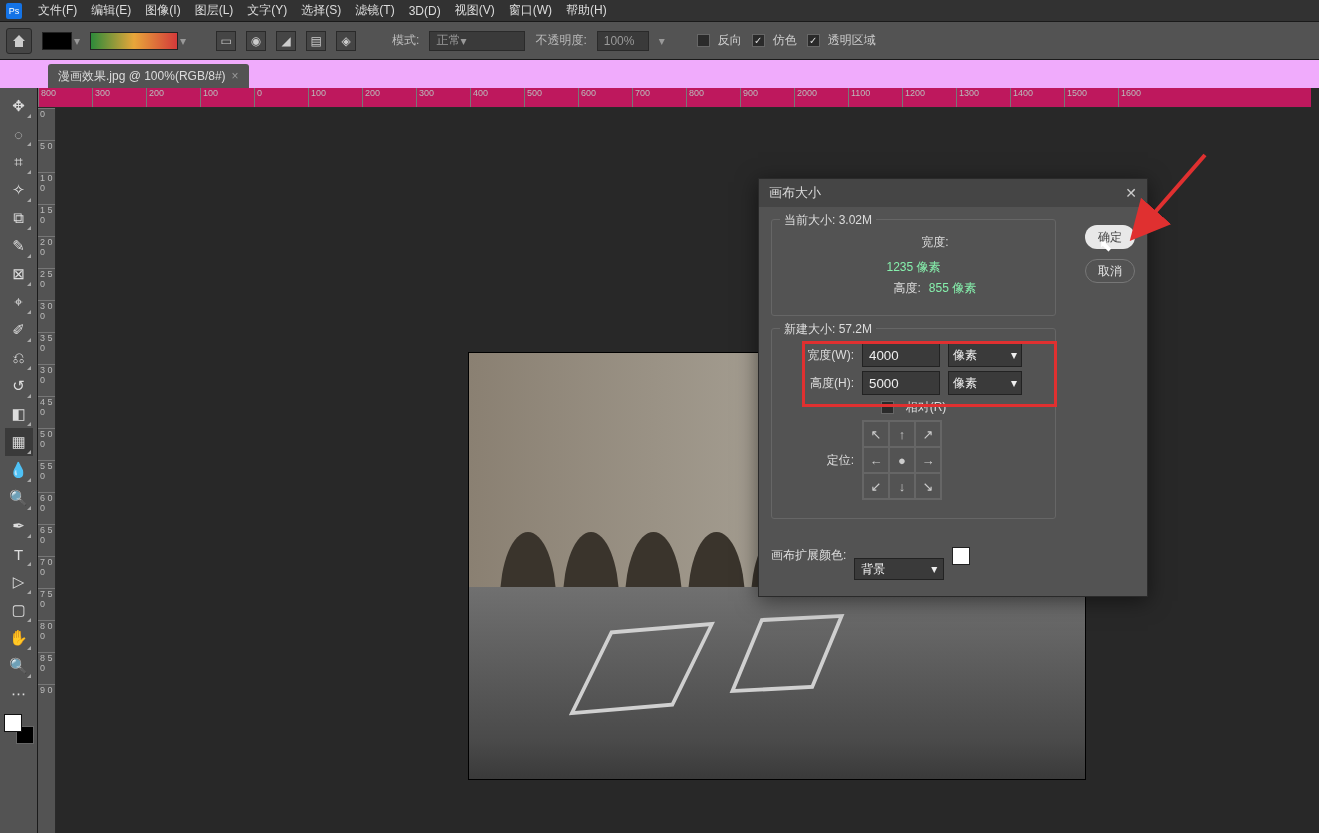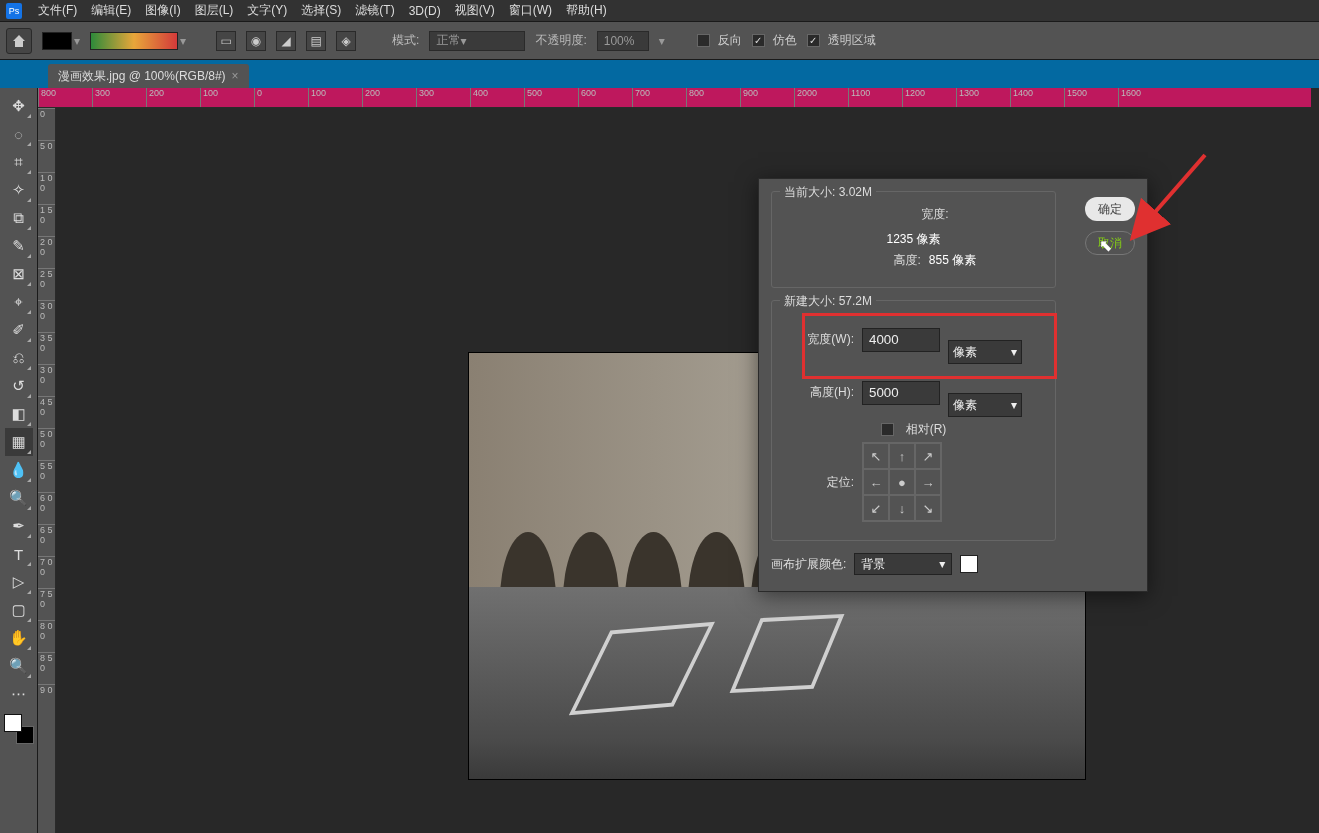--- a/index.html
+++ b/index.html
@@ -10,21 +10,21 @@
 .optionsbar { background: #535353; height: 38px; display: flex; align-items: center; padding-left: 6px; gap: 10px; border-bottom: 1px solid #1a1a1a; }
 .home-btn { width: 26px; height: 26px; background: #454545; display:flex; align-items:center; justify-content:center; border:1px solid #2a2a2a; border-radius:3px;}
 .swatch { width: 30px; height: 18px; background: #fff; border:1px solid #222;}
 .gradient-strip { width: 88px; height: 18px; background: linear-gradient(to right, #2d8a3a, #e8a63a, #d43a3a); border:1px solid #222;}
 .mode-label { color:#bbb; }
 .opt-btn { width:20px; height:20px; border:1px solid #2a2a2a; background:#454545; display:flex; align-items:center; justify-content:center;}
 .opt-dropdown { background:#3a3a3a; border:1px solid #2a2a2a; color:#999; padding:2px 6px; height:20px; display:flex; align-items:center;}
 .checkbox { width:13px; height:13px; background:#2a2a2a; border:1px solid #666; display:inline-flex; align-items:center; justify-content:center; margin-right:4px;}
 .checkbox.checked::after { content:"✓"; font-size:10px; color:#ddd; }
 .optrow { display:flex; align-items:center; gap:4px; color:#ccc;}
-.tabbar { background: #0369a1; height: 28px; display: flex; align-items: flex-end; padding-left: 48px; }
+.tabbar { background: #f0abfc; height: 28px; display: flex; align-items: flex-end; padding-left: 48px; }
 .doctab { background: #535353; color: #ddd; padding: 5px 10px; display: flex; align-items: center; gap: 6px; height: 24px; border-top-left-radius:3px; border-top-right-radius:3px;}
 .doctab .x { color:#999; }
 .main { position: absolute; left: 0; top: 88px; right: 0; bottom: 0; display: flex; }
 .toolbox { width: 38px; background: #535353; border-right:1px solid #1a1a1a; display:flex; flex-direction:column; align-items:center; padding-top:4px; gap:0;}
 .tool { width: 28px; height: 28px; display:flex; align-items:center; justify-content:center; color:#ddd; font-size:15px; position:relative;}
 .tool.active { background:#3a3a3a; }
 .tool .dot { position:absolute; bottom:2px; right:2px; width:0; height:0; border-left:4px solid transparent; border-bottom:4px solid #aaa;}
 .fgbg { width:30px; height:30px; position:relative; margin-top:6px;}
 .fgbg .fg { position:absolute; width:18px; height:18px; background:#fff; border:1px solid #111; top:0; left:0;}
 .fgbg .bg { position:absolute; width:18px; height:18px; background:#000; border:1px solid #666; bottom:0; right:0;}
@@ -44,33 +44,33 @@
 .photo .arches span { flex:1; border-top-left-radius:50% 90%; border-top-right-radius:50% 90%; background:#3a342c;}
 .photo .right-bldg { position:absolute; right:0; top:0; width:18%; height:75%; background:linear-gradient(to left, #2a2a2a, #5a5852);}
 .dialog { position:absolute; left:758px; top:178px; width:390px; background:#535353; border:1px solid #2a2a2a; box-shadow:0 4px 20px rgba(0,0,0,0.5); color:#ddd;}
 .dlg-title { background:#454545; height:28px; display:flex; align-items:center; justify-content:space-between; padding:0 10px; font-size:13px;}
 .dlg-close { color:#ccc; font-size:14px; cursor:default;}
 .dlg-body { padding:12px; position:relative;}
 .fieldset { border:1px solid #666; border-radius:3px; padding:10px 12px 14px; margin-bottom:12px; position:relative;}
 .fieldset .legend { position:absolute; top:-8px; left:8px; background:#535353; padding:0 4px; font-size:12px;}
 .row { display:flex; align-items:center; margin:4px 0; gap:8px;}
 .row .lbl { width:70px; text-align:right;}
-.row .val { color:#ffffff;}
+.row .val { color:#86efac;}
 .numinput { background:#3a3a3a; border:1px solid #222; color:#eee; width:78px; height:24px; padding:2px 6px;}
-.unitsel { background:#3a3a3a; border:1px solid #222; color:#eee; width:74px; height:24px; padding:2px 4px; display:flex; align-items:center; justify-content:space-between;margin-top:25px;}
+.unitsel { background:#3a3a3a; border:1px solid #222; color:#eee; width:74px; height:24px; padding:2px 4px; display:flex; align-items:center; justify-content:space-between;}
 .red-box { position:absolute; border:3px solid #e03030; pointer-events:none;}
 .anchor-grid { display:grid; grid-template-columns:repeat(3,26px); grid-template-rows:repeat(3,26px); border:1px solid #666;}
 .anchor-grid div { border:1px solid #666; display:flex; align-items:center; justify-content:center; font-size:13px; color:#ccc;}
 .btn-pill { width:50px; height:24px; border-radius:12px; display:flex; align-items:center; justify-content:center; margin-bottom:10px;}
 .btn-ok { background:#e8e8e8; color:#444;}
-.btn-cancel { background:#535353; border:1px solid #777; color:#84cc16;}
+.btn-cancel { background:#535353; border:1px solid #777; color:#e5e5e5;}
 .dlg-right { position:absolute; right:12px; top:18px; display:flex; flex-direction:column; align-items:center;}
 .arrow-annot { position:absolute; left:1125px; top:150px; pointer-events:none;}
 .colorbox { width:18px; height:18px; background:#fff; border:1px solid #222;}
-.extsel { background:#3a3a3a; border:1px solid #222; color:#eee; width:98px; height:22px; padding:2px 6px; display:flex; align-items:center; justify-content:space-between;}
+.extsel { background:#3a3a3a; border:1px solid #222; color:#eee; width:90px; height:22px; padding:2px 6px; display:flex; align-items:center; justify-content:space-between;margin-top:27px;}
 .cursor-img { position:absolute; left:1099px; top:236px; font-size:16px; color:#fff; pointer-events:none;}
 </style>
 </head>
 <body>
 
 <div class="menubar">
   <div class="logo">Ps</div>
   <div class="menu-item">文件(F)</div>
   <div class="menu-item">编辑(E)</div>
   <div class="menu-item">图像(I)</div>
@@ -223,20 +223,24 @@
           <span></span>
           <span></span>
         </div>
       <div class="right-bldg"></div>
       <div class="road"></div>
     </div>
   </div>
 </div>
 
 <div class="dialog">
+  <div class="dlg-title">
+    <span>画布大小</span>
+    <span class="dlg-close">✕</span>
+  </div>
   <div class="dlg-body">
     <div class="dlg-right">
       <div class="btn-pill btn-ok">确定</div>
       <div class="btn-pill btn-cancel">取消</div>
     </div>
 
     <div class="fieldset" style="width:285px;">
       <div class="legend"><span>当前大小:</span> <span>3.02M</span></div>
       <div class="row" style="justify-content:center;flex-direction:column;">
           <span class="lbl">宽度:</span>

